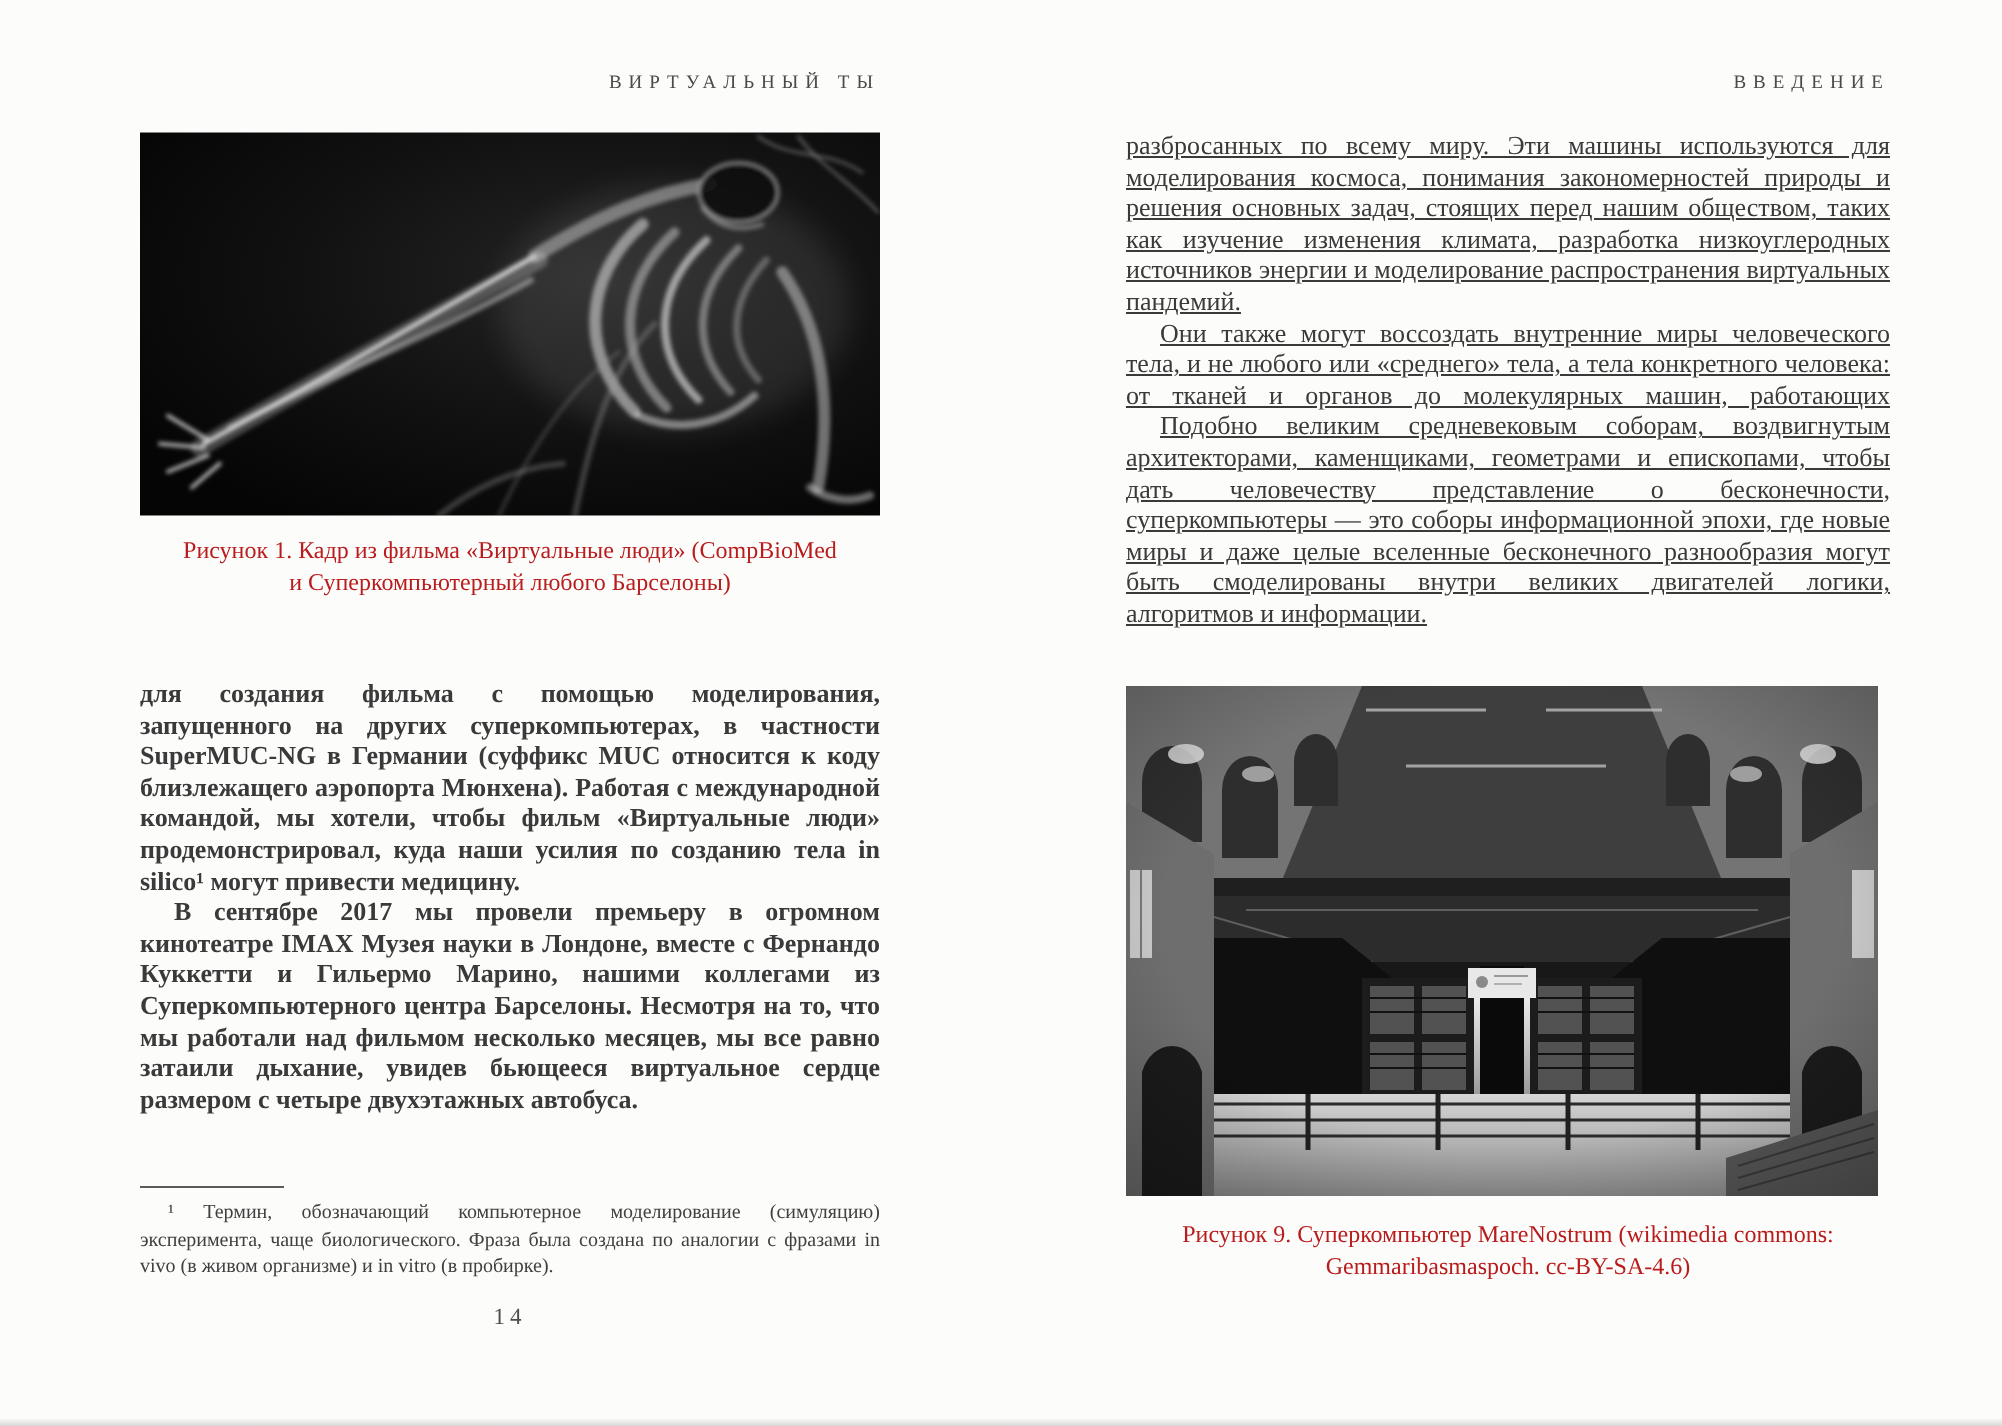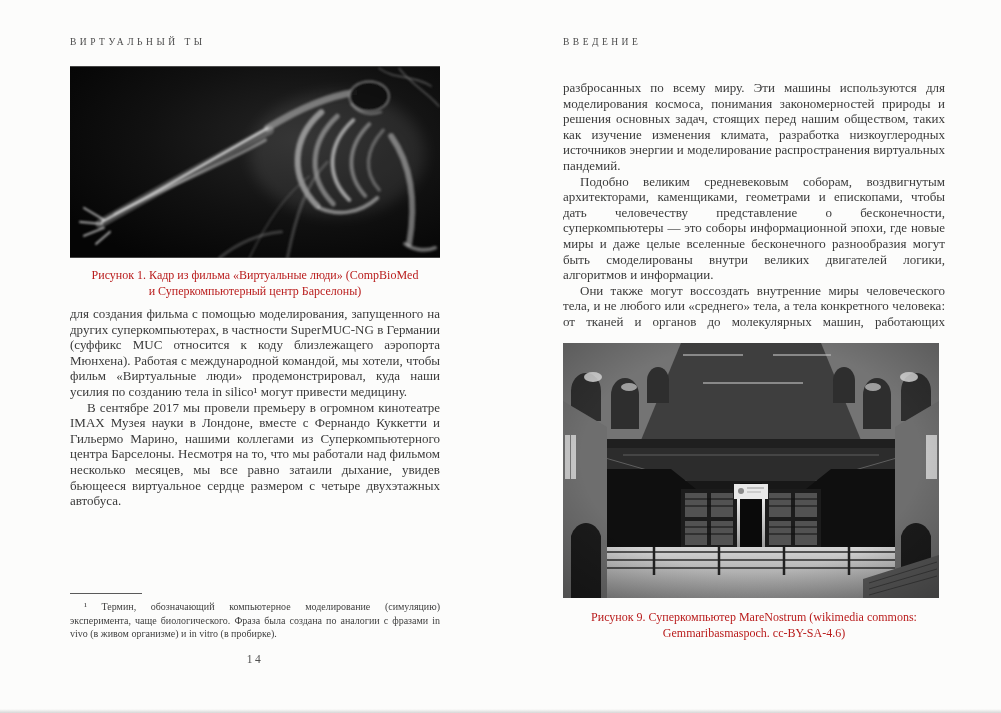--- a/index.html
+++ b/index.html
@@ -16,21 +16,21 @@
   }
   .scan-edge{
     position:absolute;left:0;right:0;bottom:0;height:4px;
     background:linear-gradient(to bottom, rgba(0,0,0,0), rgba(120,120,120,.28));
   }
   .page{position:absolute;top:0;height:713px;}
   .page-left{left:70px;width:370px;}
   .page-right{left:563px;width:382px;}
   .running-head{
     position:absolute;top:37px;left:0;right:0;
-    text-align:left;
+    text-align:right;
     font-size:9.5px;letter-spacing:3.5px;
     color:#4a4a4a;
   }
   .figure-box{
     position:absolute;left:0;
     line-height:0;
   }
   .figure-box svg{display:block;}
   .fig-caption{
     position:absolute;left:0;right:0;
@@ -116,42 +116,42 @@
           <path d="M150,192 C170,176 190,168 212,166" stroke="#b0b0b0" stroke-width="3" opacity="0.3"></path>
 
           <path d="M310,2 C326,14 344,8 362,20" stroke="#9a9a9a" stroke-width="1.5" opacity="0.5"></path>
           <path d="M330,2 C342,18 358,26 370,40" stroke="#9a9a9a" stroke-width="1.5" opacity="0.5"></path>
         </g>
       </svg>
     </div>
 
     <div class="fig-caption" style="top:268px;">
       <span>Рисунок 1. Кадр из фильма «Виртуальные люди» (CompBioMed</span>
-      <span>и Суперкомпьютерный центр Барселоны)</span>
-    </div>
-
-    <div class="body-text" style="top:306px;">
+      <span>и Суперкомпьютерный любого Барселоны)</span>
+    </div>
+
+    <div class="body-text" style="top:339px;font-weight:bold;">
       <p>для создания фильма с помощью моделирования, запущенного на других суперкомпьютерах, в частности SuperMUC-NG в Германии (суффикс MUC относится к коду близлежащего аэропорта Мюнхена). Работая с международной командой, мы хотели, чтобы фильм «Виртуальные люди» продемонстрировал, куда наши усилия по созданию тела in silico¹ могут привести медицину.</p>
       <p class="indent">В сентябре 2017 мы провели премьеру в огромном кинотеатре IMAX Музея науки в Лондоне, вместе с Фернандо Куккетти и Гильермо Марино, нашими коллегами из Суперкомпьютерного центра Барселоны. Несмотря на то, что мы работали над фильмом несколько месяцев, мы все равно затаили дыхание, увидев бьющееся виртуальное сердце размером с четыре двухэтажных автобуса.</p>
     </div>
 
     <div class="footnote-rule" style="top:593px;"></div>
     <div class="footnote" style="top:600px;">¹ Термин, обозначающий компьютерное моделирование (симуляцию) эксперимента, чаще биологического. Фраза была создана по аналогии с фразами in vivo (в живом организме) и in vitro (в пробирке).</div>
 
     <div class="page-number" style="top:653px;">14</div>
   </div>
 
   <div class="page page-right">
 
     <div class="running-head">ВВЕДЕНИЕ</div>
 
-    <div class="body-text" style="top:80px;">
+    <div class="body-text" style="top:65px;text-decoration:underline;">
       <p>разбросанных по всему миру. Эти машины используются для моделирования космоса, понимания закономерностей природы и решения основных задач, стоящих перед нашим обществом, таких как изучение изменения климата, разработка низкоуглеродных источников энергии и моделирование распространения виртуальных пандемий.</p>
+      <p class="indent stretch-last">Они также могут воссоздать внутренние миры человеческого тела, и не любого или «среднего» тела, а тела конкретного человека: от тканей и органов до молекулярных машин, работающих</p>
       <p class="indent">Подобно великим средневековым соборам, воздвигнутым архитекторами, каменщиками, геометрами и епископами, чтобы дать человечеству представление о бесконечности, суперкомпьютеры — это соборы информационной эпохи, где новые миры и даже целые вселенные бесконечного разнообразия могут быть смоделированы внутри великих двигателей логики, алгоритмов и информации.</p>
-      <p class="indent stretch-last">Они также могут воссоздать внутренние миры человеческого тела, и не любого или «среднего» тела, а тела конкретного человека: от тканей и органов до молекулярных машин, работающих</p>
     </div>
 
     <div class="figure-box" style="top:343px;width:376px;height:255px;">
       <svg width="376" height="255" viewBox="0 0 376 255">
         <defs>
           <linearGradient id="hallFloor" x1="0" y1="0" x2="0" y2="1">
             <stop offset="0%" stop-color="#f2f2f2"></stop>
             <stop offset="100%" stop-color="#9a9a9a"></stop>
           </linearGradient>
           <linearGradient id="fgFloor" x1="0" y1="0" x2="0" y2="1">

